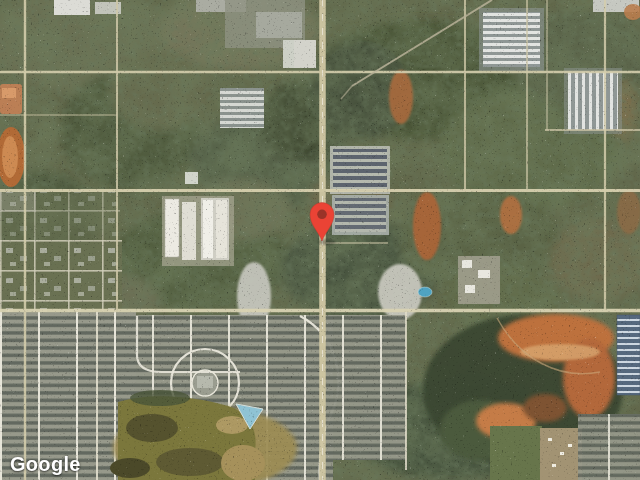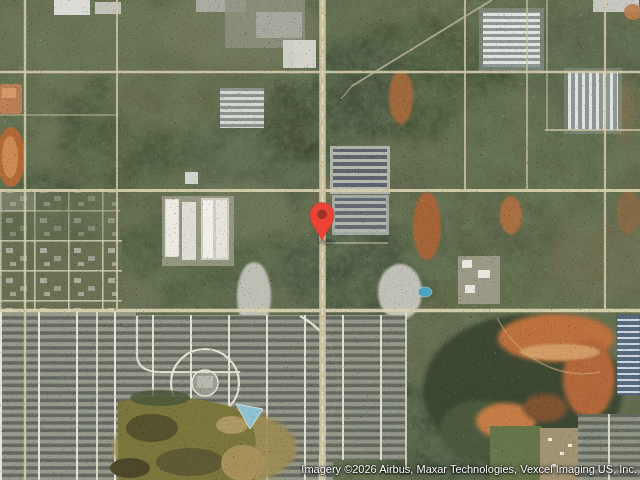--- a/index.html
+++ b/index.html
@@ -246,15 +246,15 @@
       <rect width="640" height="480" filter="url(#specklight)" opacity=".5"></rect>
     </g>
 
     <g>
       <ellipse cx="327" cy="242" rx="9" ry="3" fill="#000" opacity=".28" filter="url(#b1)"></ellipse>
       <path d="M322,241 C317.5,230 310,224.5 310,214.5 A12,12 0 1 1 334,214.5 C334,224.5 326.5,230 322,241 Z" fill="#EA4335" stroke="#b8372b" stroke-width=".6" stroke-opacity=".7"></path>
       <circle cx="322" cy="214.3" r="4.8" fill="#9A3328"></circle>
     </g>
   </svg>
 
-  <div class="attribution">Imagery ©2026 Airbus, Maxar Technologies, Vexcel Imaging US, Inc.</div>
+  <div class="google-logo">Google</div>
 
 </div>
 
 </body></html>

